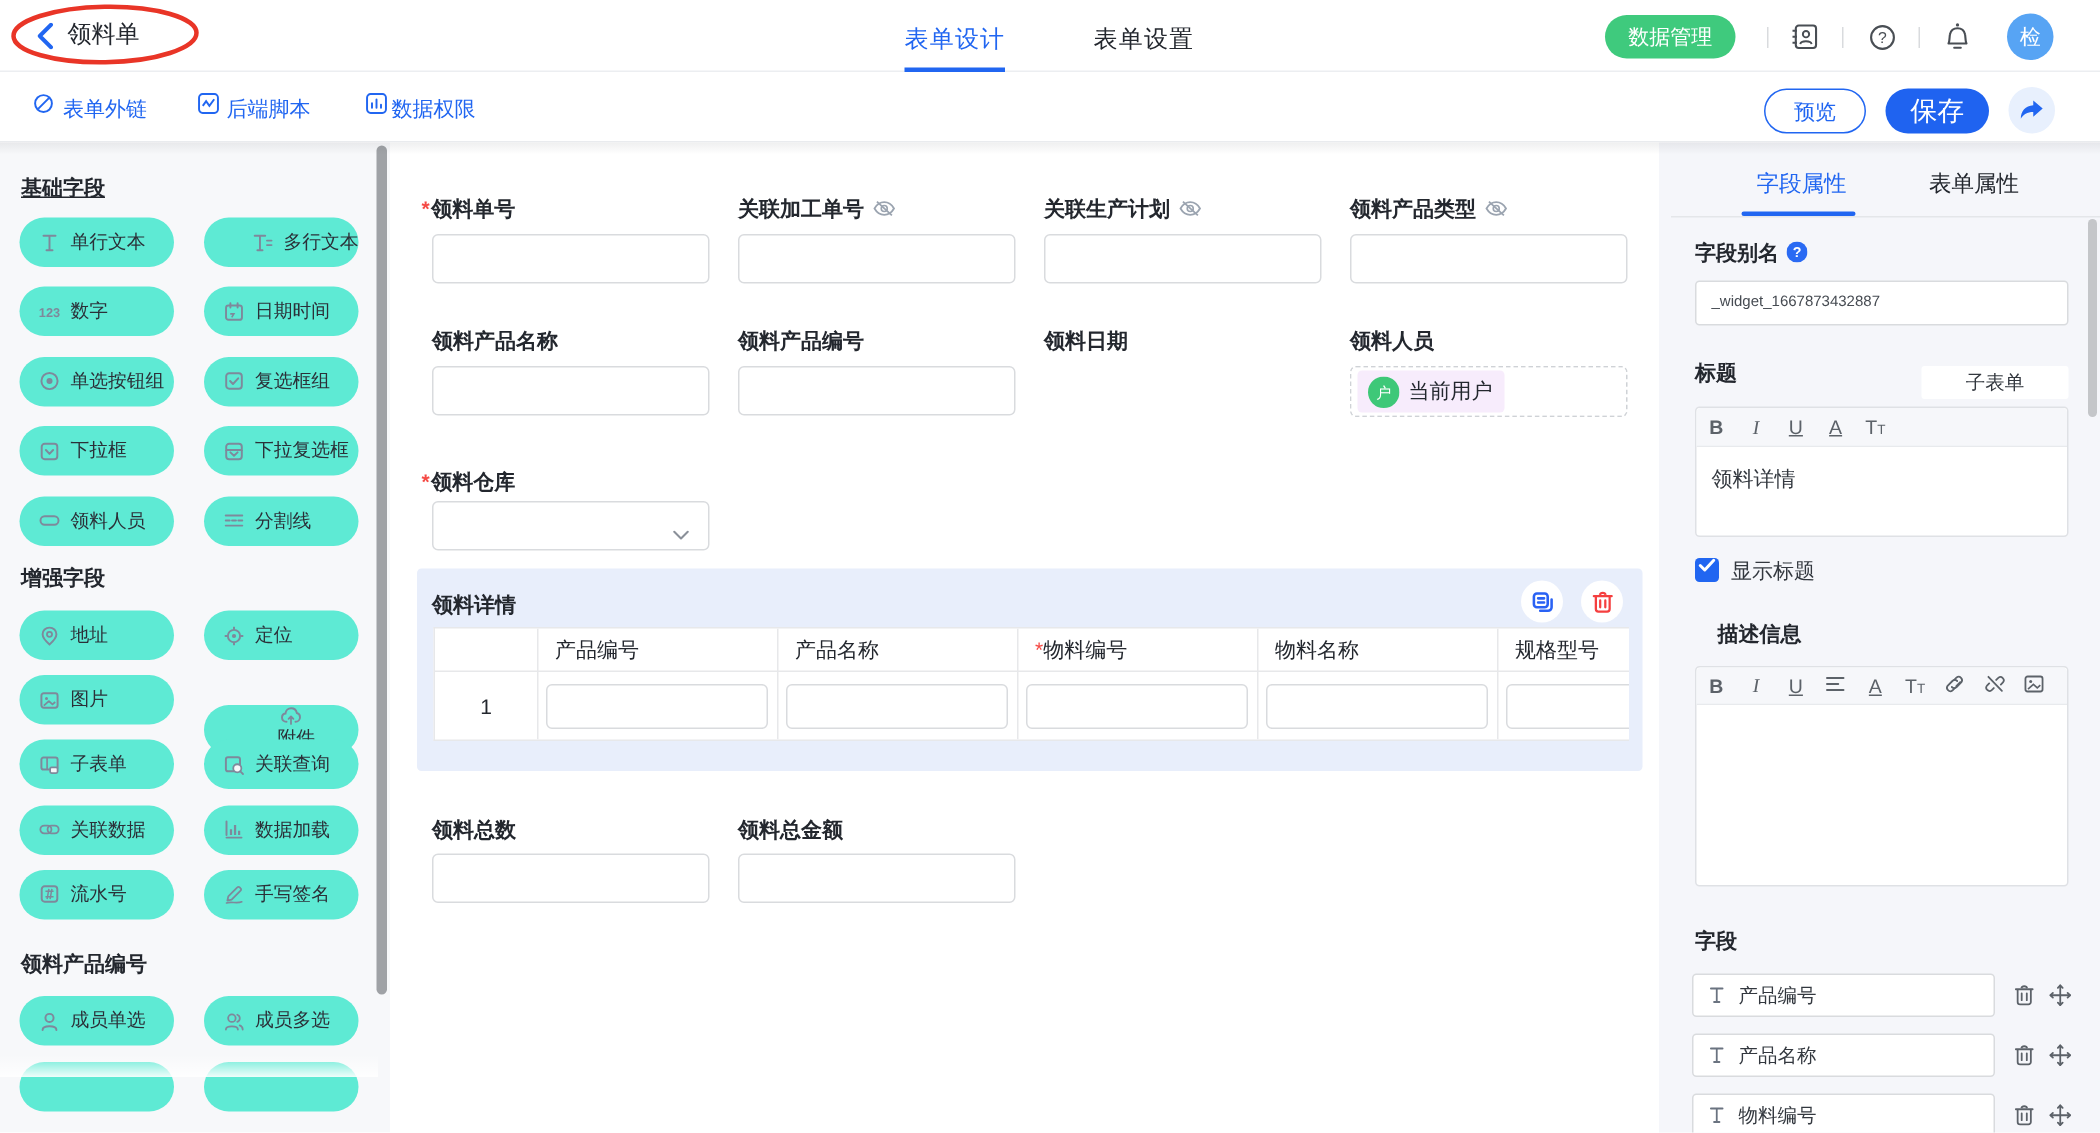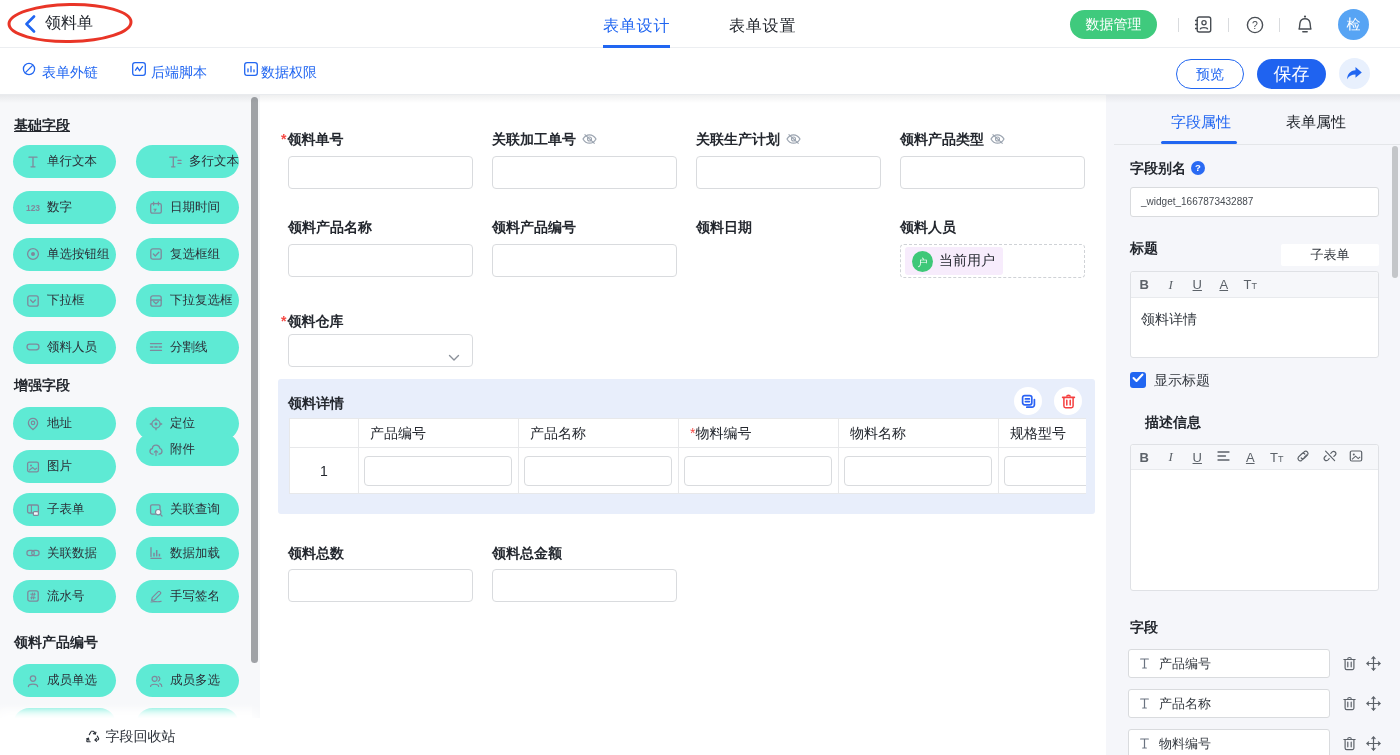--- a/index.html
+++ b/index.html
@@ -219,21 +219,21 @@
         <span>定位</span>
       </div>
 <div class="abs fbtn" style="left:13px; top:355.2px;">
         <svg width="14" height="14" viewBox="0 0 14 14">
           <rect x="1.6" y="2.2" width="10.8" height="9.6" rx="1.6" stroke="#7e899b" stroke-width="1.3" fill="none"></rect>
           <circle cx="5" cy="5.6" r="1" fill="#7e899b"></circle>
           <polyline points="3.2,10.4 6.6,7.4 9,9.6 10.8,8" stroke="#7e899b" stroke-width="1.2" fill="none" stroke-linejoin="round"></polyline>
         </svg>
         <span>图片</span>
       </div>
-<div class="abs fbtn" style="left:136px; top:338px;">
+<div class="abs fbtn" style="left:136px; top:375px;flex-direction:column;">
         <svg width="14" height="14" viewBox="0 0 14 14">
           <path d="M4 11.2 C2.2 11.2 1 10 1 8.4 C1 7 2 5.9 3.3 5.7 C3.5 3.7 5.1 2.2 7.1 2.2 C9 2.2 10.5 3.5 10.9 5.3 C12.1 5.6 13 6.7 13 8.1 C13 9.8 11.7 11.2 10 11.2" stroke="#7e899b" stroke-width="1.3" fill="none" stroke-linecap="round"></path>
           <path d="M7 12.6 V7.6 M5.4 9.2 L7 7.6 L8.6 9.2" stroke="#7e899b" stroke-width="1.2" fill="none" stroke-linecap="round" stroke-linejoin="round"></path>
         </svg>
         <span>附件</span>
       </div>
 <div class="abs fbtn" style="left:13px; top:398.4px;">
         <svg width="14" height="14" viewBox="0 0 14 14">
           <rect x="1.6" y="2" width="10.8" height="8" rx="1.4" stroke="#7e899b" stroke-width="1.3" fill="none"></rect>
           <path d="M5.4 2 v8" stroke="#7e899b" stroke-width="1.1"></path>
@@ -290,34 +290,20 @@
           <circle cx="5.6" cy="4.8" r="2.5" stroke="#7e899b" stroke-width="1.2" fill="none"></circle>
           <path d="M9.2 2.5 a2.5 2.5 0 0 1 0 4.7" stroke="#7e899b" stroke-width="1.2" fill="none" stroke-linecap="round"></path>
           <path d="M1.6 12.4 C1.6 9.5 9.6 9.5 9.6 12.4" stroke="#7e899b" stroke-width="1.2" fill="none" stroke-linecap="round"></path>
           <path d="M10.8 9.6 c1.4 0.5 2 1.4 2 2.8" stroke="#7e899b" stroke-width="1.2" fill="none" stroke-linecap="round"></path>
         </svg>
         <span>成员多选</span>
       </div>
 <div class="abs fbtn" style="left:13px; top:612.5px;"></div>
 <div class="abs fbtn" style="left:136px; top:612.5px;"></div>
 <div class="abs" style="left:0; top:608px; width:252px; height:15px; background:linear-gradient(rgba(247,248,250,0), rgba(255,255,255,0.9));"></div>
-<div class="abs" id="sb-bottom">
-        <svg width="15" height="15" viewBox="0 0 15 15">
-          <g stroke="#2b3038" stroke-width="1.15" fill="none" stroke-linecap="round" stroke-linejoin="round">
-            <path d="M6.2 2.2 h2.5 l1.6 2.8"></path>
-            <path d="M10.9 3.2 l-0.6 1.8 -1.9 -0.4"></path>
-            <path d="M12.3 7.1 l1.2 2.2 q0.5 1.1 -0.7 1.6 l-2.7 0.05"></path>
-            <path d="M11.5 9.3 l-1.5 1.6 1.5 1.5"></path>
-            <path d="M5.2 12.7 l-2.5 0 q-1.2 -0.1 -0.8 -1.3 l1.4 -2.4"></path>
-            <path d="M1.6 9.9 l2 -0.3 0.3 1.9"></path>
-            <path d="M4.3 5.6 L5.7 3.2"></path>
-          </g>
-        </svg>
-        <span style="margin-left:6px;">字段回收站</span>
-      </div>
 <div class="abs sb-scroll"></div>
   </div>
 
   <div class="abs" id="canvas">
 <div class="abs flabel" style="left:21px; top:34px;"><span class="req">*</span>领料单号</div>
 <div class="abs flabel" style="left:232px; top:34px;">关联加工单号<svg width="15" height="12" viewBox="0 0 15 12" style="margin-left:6px; vertical-align:-1px;">
           <path d="M1 6 C2.6 3.2 5 1.8 7.5 1.8 C10 1.8 12.4 3.2 14 6 C12.4 8.8 10 10.2 7.5 10.2 C5 10.2 2.6 8.8 1 6 Z" stroke="#9ba4b0" stroke-width="1.2" fill="none"></path>
           <circle cx="7.5" cy="6" r="2" stroke="#9ba4b0" stroke-width="1.1" fill="none"></circle>
           <path d="M2.6 1.4 L12.6 10.6" stroke="#9ba4b0" stroke-width="1.2"></path>
         </svg></div>

